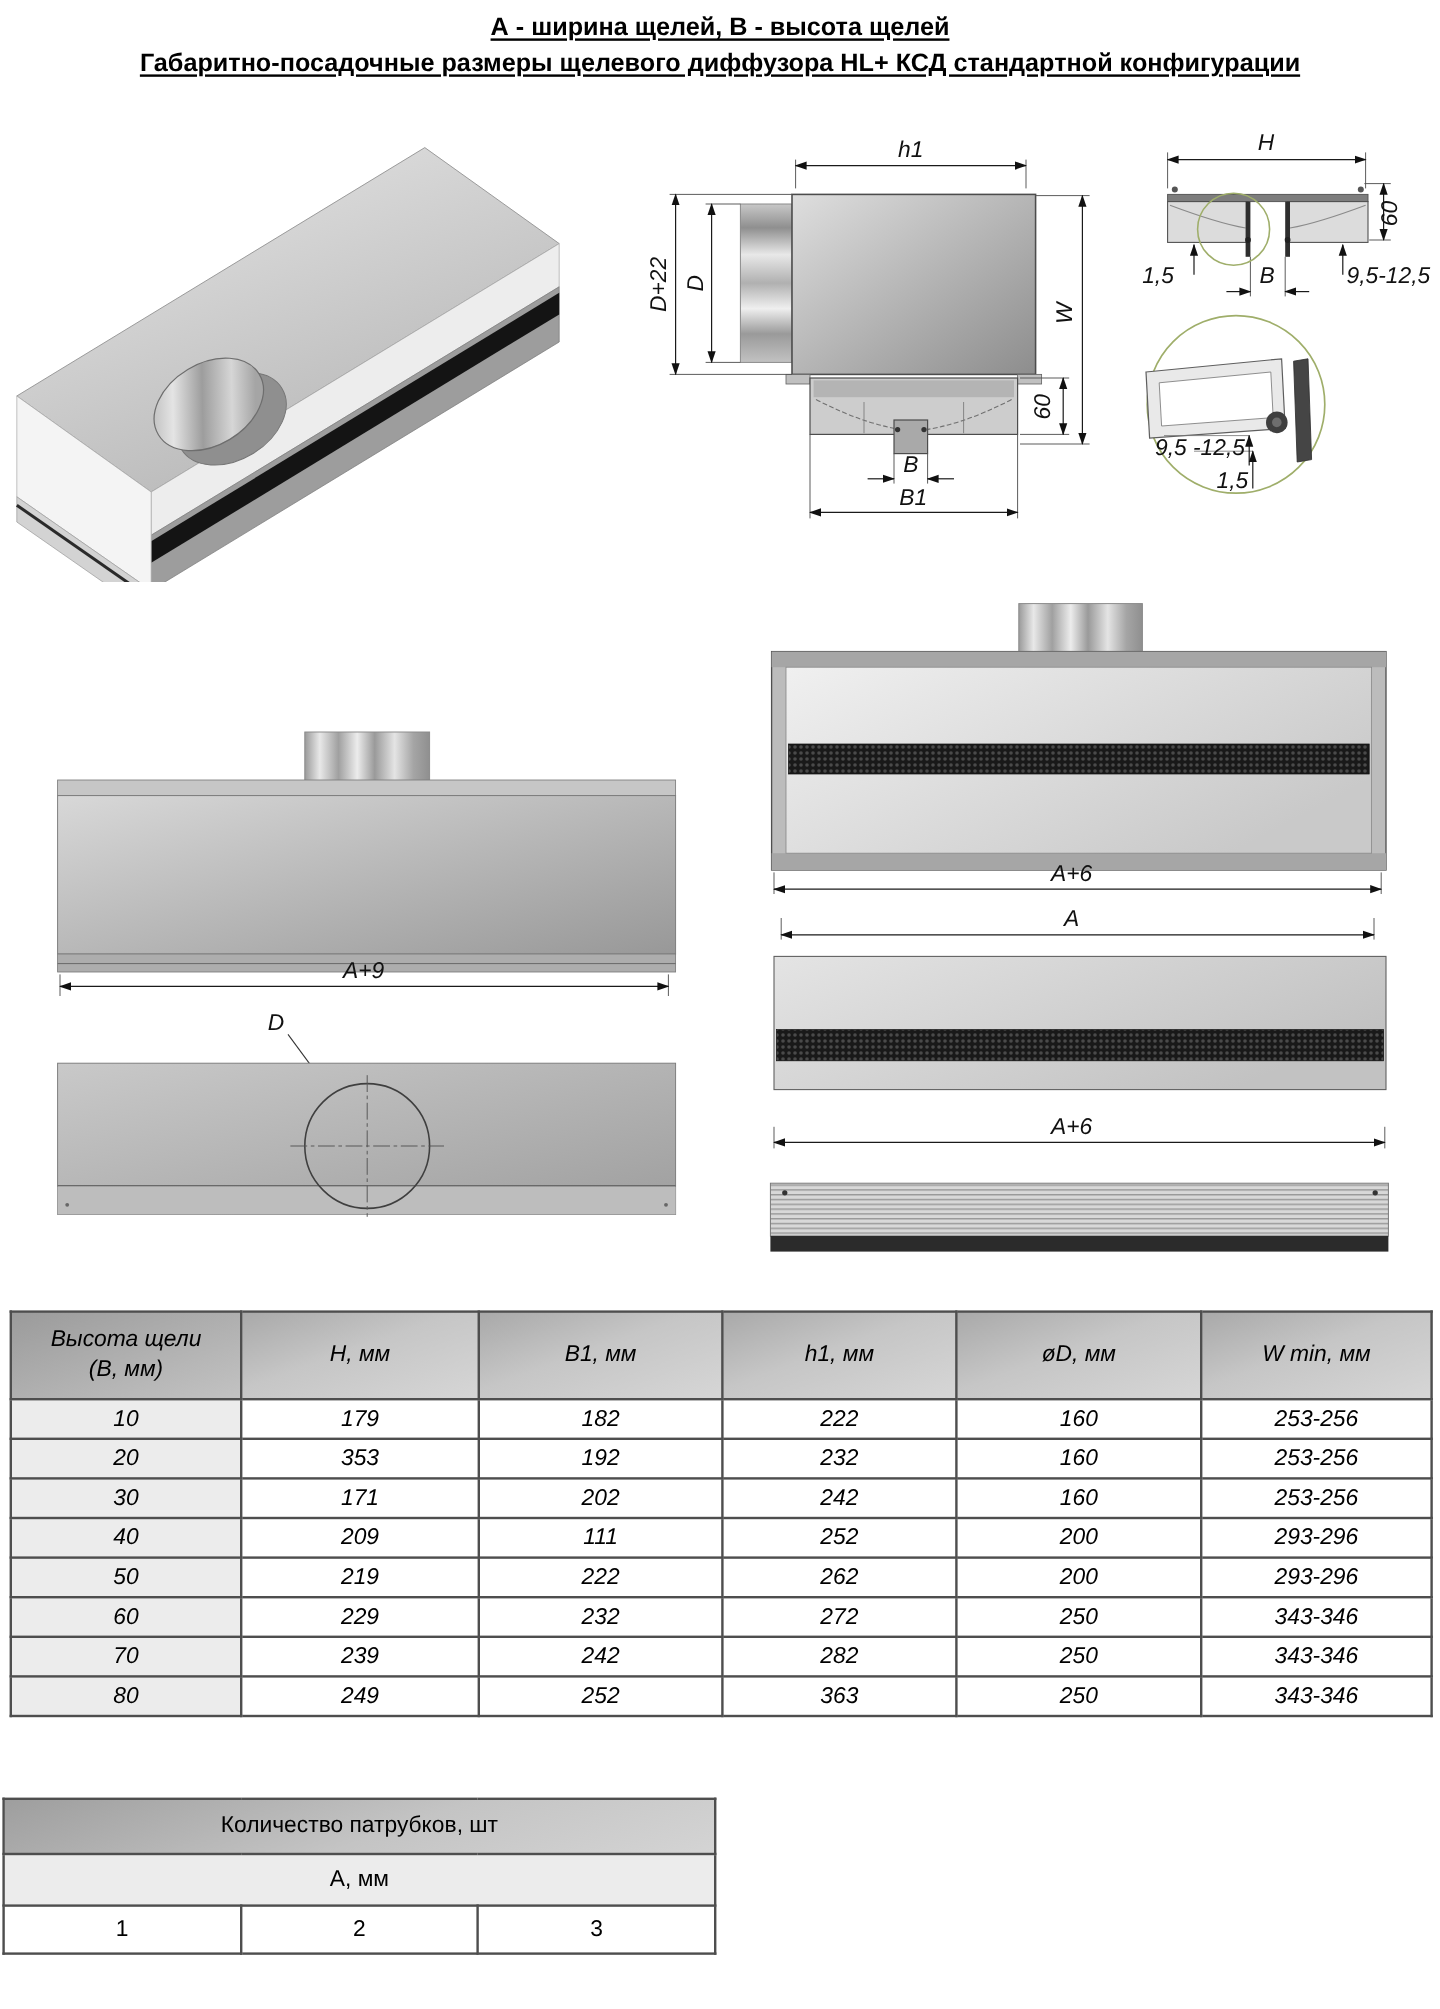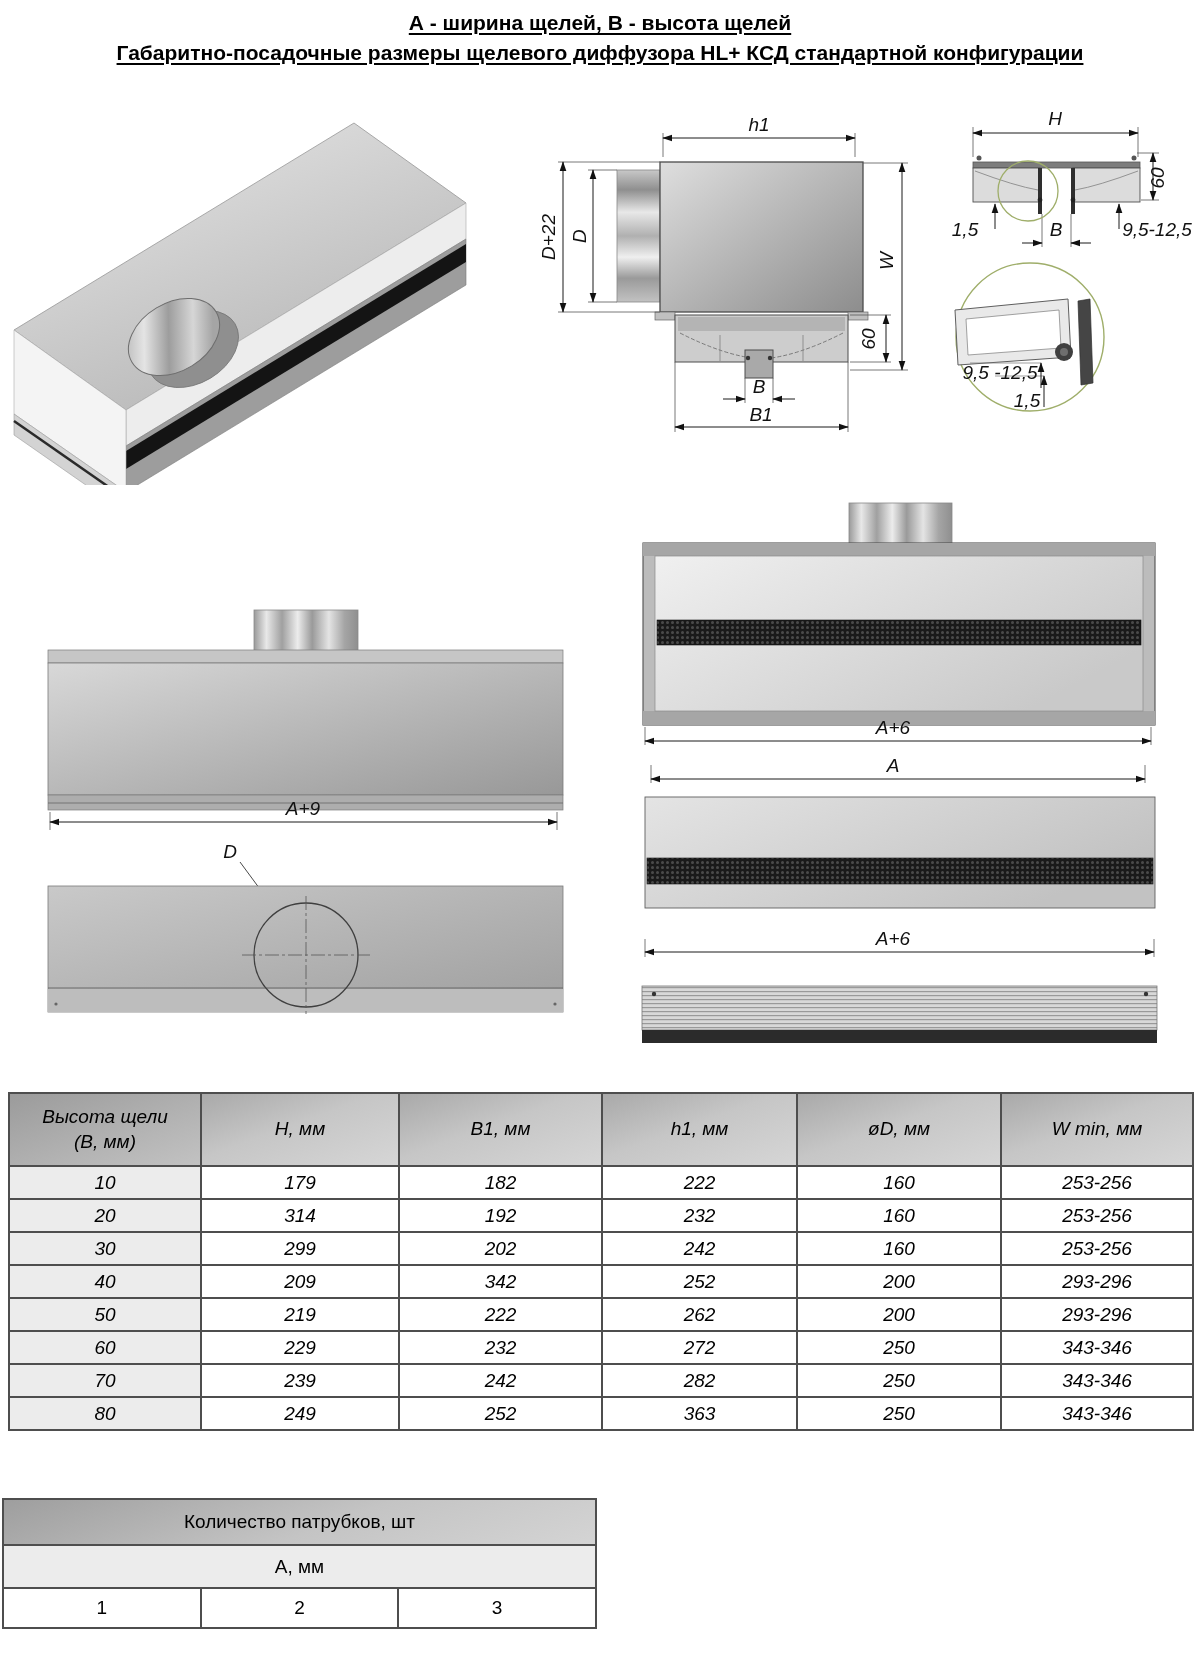--- a/index.html
+++ b/index.html
@@ -299,38 +299,38 @@
       <tr>
         <td class="col-first">10</td>
         <td>179</td>
         <td>182</td>
         <td>222</td>
         <td>160</td>
         <td>253-256</td>
       </tr>
       <tr>
         <td class="col-first">20</td>
-        <td>314</td>
+        <td>353</td>
         <td>192</td>
         <td>232</td>
         <td>160</td>
         <td>253-256</td>
       </tr>
       <tr>
         <td class="col-first">30</td>
-        <td>299</td>
+        <td>171</td>
         <td>202</td>
         <td>242</td>
         <td>160</td>
         <td>253-256</td>
       </tr>
       <tr>
         <td class="col-first">40</td>
         <td>209</td>
-        <td>342</td>
+        <td>111</td>
         <td>252</td>
         <td>200</td>
         <td>293-296</td>
       </tr>
       <tr>
         <td class="col-first">50</td>
         <td>219</td>
         <td>222</td>
         <td>262</td>
         <td>200</td>

